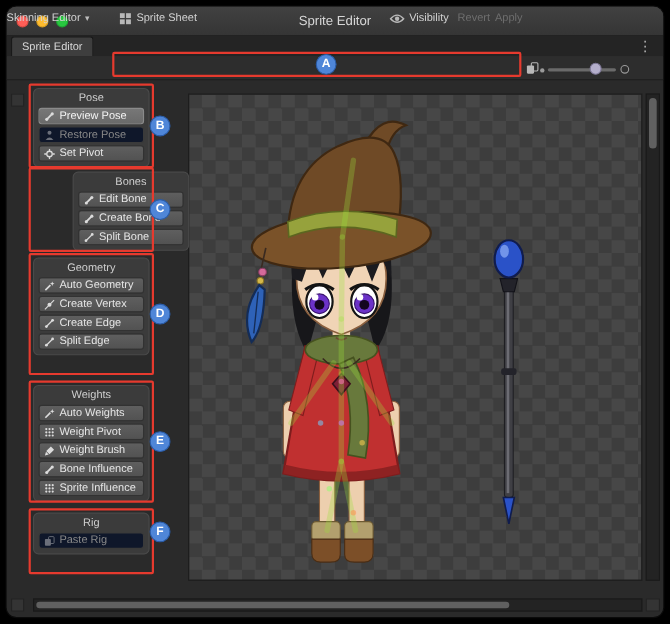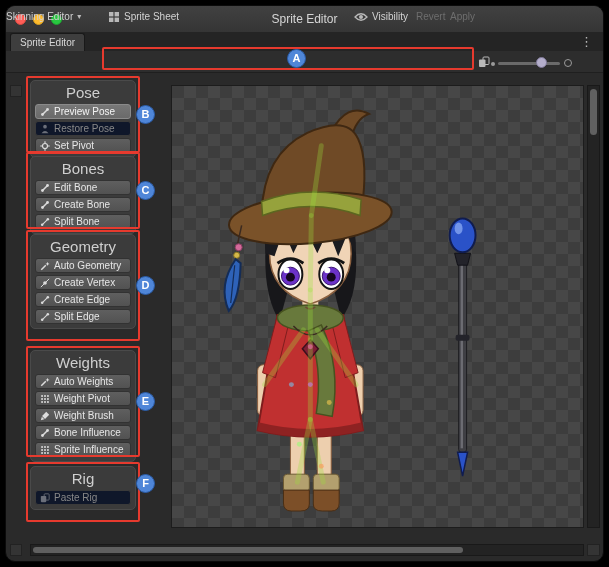--- a/index.html
+++ b/index.html
@@ -53,22 +53,22 @@
   .vscroll{position:absolute;left:581px;top:79px;width:13px;height:443px;background:#232323;border:1px solid #191919;box-sizing:border-box;}
   .vthumb{position:absolute;left:2px;top:3px;width:7px;height:46px;background:#606060;border-radius:4px;}
   .hscroll{position:absolute;left:24px;top:538px;width:554px;height:12px;background:#232323;border:1px solid #191919;box-sizing:border-box;}
   .hthumb{position:absolute;left:2px;top:2px;width:430px;height:6px;background:#606060;border-radius:3px;}
   .corner{position:absolute;width:12px;height:12px;background:#343434;border:1px solid #222;box-sizing:border-box;}
   .c-tl{left:4px;top:79px;} .c-bl{left:4px;top:538px;} .c-br{left:581px;top:538px;width:13px;}
 
   
   .panel{position:absolute;left:24px;width:106px;background:#3b3b3b;border:1px solid #4a4a4a;
          border-radius:5px;padding:3px 4px 2px;box-sizing:border-box;}
-  .p-pose{top:74px;} .p-bones{top:150px;} .p-geom{top:228px;} .p-weights{top:344px;} .p-rig{top:460px;}
-  .ptitle{margin:0 0 3px;text-align:center;font-size:15px;font-weight:normal;color:#cfcfcf;}
+  .p-pose{top:74px;} .p-bones{top:150px;margin-left:36px;} .p-geom{top:228px;} .p-weights{top:344px;} .p-rig{top:460px;}
+  .ptitle{margin:0 0 3px;text-align:center;font-size:10px;font-weight:normal;color:#cfcfcf;}
   .pbtn{display:flex;align-items:center;gap:4px;height:15px;margin-bottom:2px;padding:0 4px;
         background:linear-gradient(#5f5f5f,#525252);border:1px solid #323232;border-radius:3px;
         font-size:10px;color:#e6e6e6;box-sizing:border-box;cursor:default;overflow:hidden;}
   .pbtn.on{background:linear-gradient(#777,#6a6a6a);border-color:#8a8a8a;color:#f4f4f4;}
   .pbtn.dis{background:#0f172a;border-color:#3a3a3a;color:#888;}
   .pbtn.dis .bi{opacity:.45;}
   .bi{width:10px;height:10px;flex:0 0 10px;fill:currentColor;color:#dcdcdc;}
   .blabel{white-space:nowrap;}
 
   

